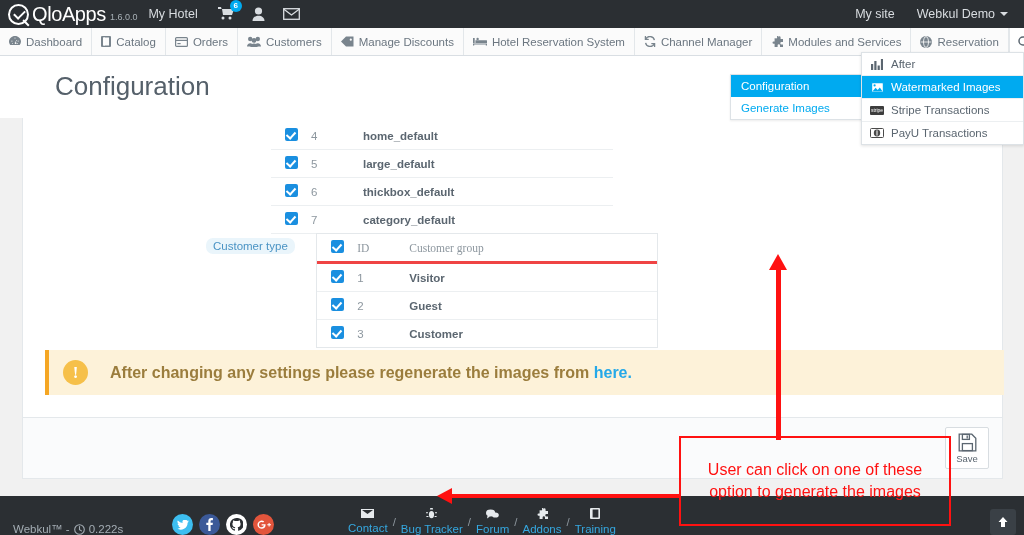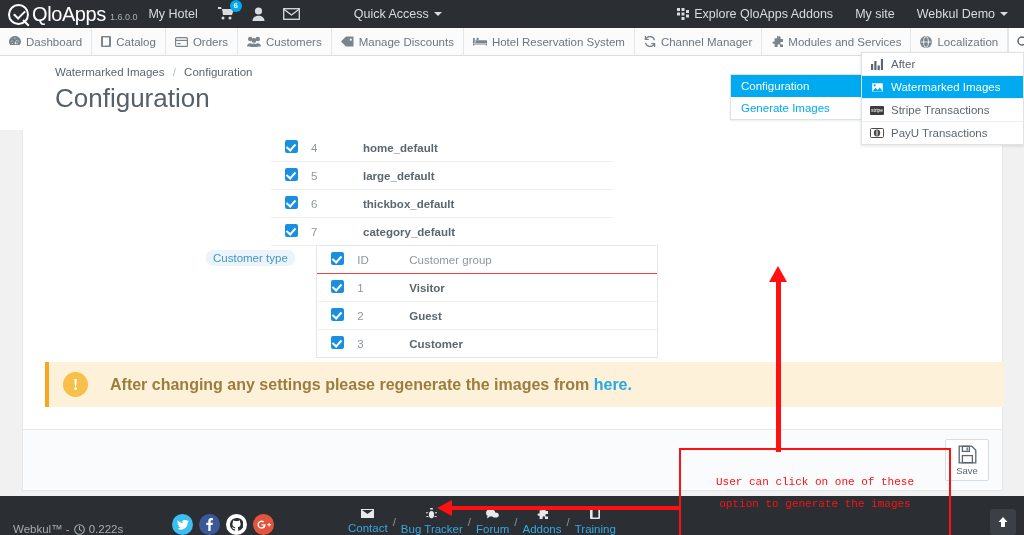--- a/index.html
+++ b/index.html
@@ -106,21 +106,21 @@
     display: inline-block; background: #eaf5fb; color: #4a93c4; font-size: 11.5px;
     padding: 2px 7px; vertical-align: top; margin-top: 5px; border-radius: 7px;
   }
   .ct-table {
     display: inline-block; margin-left: 17px; width: 342px;
     border: 1px solid #e4e8eb; vertical-align: top;
   }
   .ct-table table { width: 100%; border-collapse: collapse; font-size: 11.5px; }
   .ct-table tr { border-bottom: 1px solid #eceff1; }
   .ct-table tr:last-child { border-bottom: none; }
-  .ct-table tr.hdr { border-bottom: 1px solid #ef4444; }
+  .ct-table tr.hdr { border-bottom: 3px solid #ef4444; font-family: Liberation Serif, serif; }
   .ct-table td { padding: 6px 0; height: 24px; }
 
   .cb-cell { width: 40px; text-align: center; }
   .id-cell { width: 52px; color: #8d979f; font-size: 11.5px; }
   .nm-cell { color: #5b6670; font-weight: bold; }
   .nm-cell.plain { font-weight: normal; color: #8d979f; }
   .id-cell.plain { color: #8d979f; font-weight: normal; }
 
   .chk {
     width: 13px; height: 13px; background: #1a8fe0; border-radius: 2px;
@@ -158,22 +158,22 @@
   }
   .save-btn .lbl { font-size: 9.5px; color: #5b6670; }
 
   
   .anno-box {
     position: absolute; left: 679px; top: 318px; width: 272px; height: 90px;
     border: 2px solid #ff1111; background: rgba(255,255,255,0);
     display: flex; align-items: center; justify-content: center; z-index: 50;
   }
   .anno-box .txt {
-    font-size: 11px; color: #ff1111; text-align: center; line-height: 22px;
-    font-family: Liberation Mono, monospace;
+    font-size: 16px; color: #ff1111; text-align: center; line-height: 22px;
+    font-family: Liberation Sans, sans-serif;
   }
   .anno-vline { position: absolute; left: 776px; top: 150px; width: 5px; height: 172px; background: #ff1111; z-index: 49; }
   .anno-vhead {
     position: absolute; left: 769px; top: 136px; width: 0; height: 0;
     border-left: 9px solid transparent; border-right: 9px solid transparent;
     border-bottom: 16px solid #ff1111; z-index: 49;
   }
   .anno-hline { position: absolute; left: 451px; top: 376px; width: 230px; height: 4px; background: #ff1111; z-index: 49; }
   .anno-hhead {
     position: absolute; left: 437px; top: 370px; width: 0; height: 0;
@@ -226,33 +226,23 @@
         <path d="M0.5 14c0-3.3 2.7-5.3 6-5.3s6 2 6 5.3z"></path>
       </svg>
   </div>
   <div class="tb-icon">
     <svg width="17" height="12" viewBox="0 0 17 12" fill="none" stroke="#d9dde1" stroke-width="1.3">
         <rect x="0.7" y="0.7" width="15.6" height="10.6"></rect>
         <path d="M0.9 1.2L8.5 7 16.1 1.2"></path>
       </svg>
   </div>
 
-  <div class="tb-item" style="margin-left:34px">
-    <span>Quick Access</span>
-      <i class="caret-d"></i>
-  </div>
 
   <div class="tb-spacer"></div>
 
-  <div class="tb-item">
-    <svg width="13" height="12" viewBox="0 0 13 12" style="margin-right:5px" fill="#d9dde1">
-        <path d="M1 0h3v3H1zM5.5 0h3v3h-3zM1 4.5h3v3H1zM5.5 4.5h3v3h-3zM10 2h3v3h-3zM10 6.5h3v3h-3zM5.5 9h3v3h-3z"></path>
-      </svg>
-    <span>Explore QloApps Addons</span>
-  </div>
   <div class="tb-item">My site</div>
   <div class="tb-item" style="padding-right:16px">
     <span>Webkul Demo</span>
       <i class="caret-d"></i>
   </div>
 </div>
 
 <div class="navbar">
   <div class="nav-item">
     <span class="ni">
@@ -327,43 +317,38 @@
     <span>Modules and Services</span>
   </div>
   <div class="nav-item">
     <span class="ni">
         <svg width="12" height="12" viewBox="0 0 12 12" fill="#79848d">
           <circle cx="6" cy="6" r="6"></circle>
           <path d="M6 0.6c1.4 0 2.5 2.4 2.5 5.4S7.4 11.4 6 11.4 3.5 9 3.5 6 4.6.6 6 .6z" fill="none" stroke="#fff" stroke-width=".8"></path>
           <path d="M0.5 6h11" stroke="#fff" stroke-width=".8"></path>
         </svg>
       </span>
-    <span>Localization</span>
+    <span>Reservation</span>
   </div>
 
   <div class="nav-spacer"></div>
 
   <div class="search-drop">
     <span>
         <svg width="12" height="12" viewBox="0 0 12 12" fill="none" stroke="#5b6670" stroke-width="1.5">
           <circle cx="5" cy="5" r="4"></circle>
           <path d="M8.2 8.2L11.4 11.4" stroke-linecap="round"></path>
         </svg>
       </span>
 
   </div>
 
 </div>
 
 <div class="page-head">
-  <div class="breadcrumb">
-    <a>Watermarked Images</a>
-    <span class="sep">/</span>
-    <span>Configuration</span>
-  </div>
   <h1 class="page-title">Configuration</h1>
 </div>
 
 <div class="dd-sub">
   <div class="row active">Configuration</div>
   <div class="row">Generate Images</div>
 </div>
 
 <div class="dd-main">
   <div class="row">

